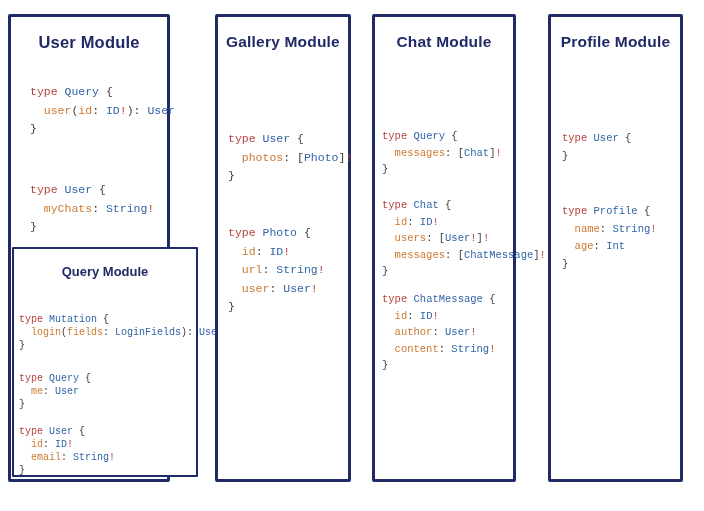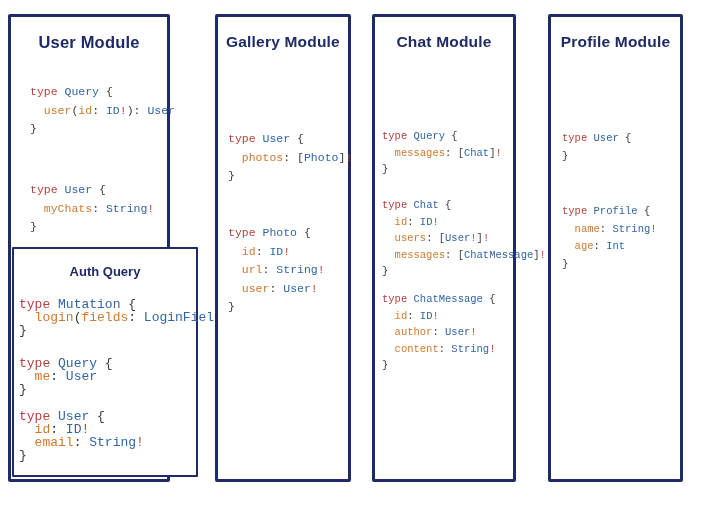--- a/index.html
+++ b/index.html
@@ -64,21 +64,21 @@
     border:2px solid var(--navy);
     border-radius:1px;
   }
   .auth-title{
     margin-top:15px;
     text-align:center;
     font-size:13px;
     font-weight:bold;
     color:var(--navy);
   }
-  .authbox .code{left:5px;font-size:13px;line-height:13px;}
+  .authbox .code{left:5px;font-size:10px;line-height:13px;margin-top:15px;}
   .a-b0{top:49px;}
   .a-b1{top:108px;}
   .a-b2{top:161px;}
   
   .panel-gallery .code{left:10px;font-size:11.5px;line-height:18.5px;}
   .g-b0{top:113px;}
   .g-b1{top:192px;margin-top:15px;}
   
   .panel-chat .code{left:7px;font-size:10.5px;line-height:16.5px;}
   .c-b0{top:111px;}
@@ -93,21 +93,21 @@
 <body>
 
 <div class="stage">
 
   <section class="panel panel-user">
     <h2 class="panel-title">User Module</h2>
     <pre class="code u-b0"><div><span class="tk-k">type</span><span class="tk-p"> </span><span class="tk-t">Query</span><span class="tk-p"> {</span></div><div><span class="tk-p">  </span><span class="tk-f">user</span><span class="tk-p">(</span><span class="tk-f">id</span><span class="tk-p">: </span><span class="tk-t">ID</span><span class="tk-b">!</span><span class="tk-p">): </span><span class="tk-t">User</span></div><div><span class="tk-p">}</span></div></pre>
     <pre class="code u-b1"><div><span class="tk-k">type</span><span class="tk-p"> </span><span class="tk-t">User</span><span class="tk-p"> {</span></div><div><span class="tk-p">  </span><span class="tk-f">myChats</span><span class="tk-p">: </span><span class="tk-t">String</span><span class="tk-b">!</span></div><div><span class="tk-p">}</span></div></pre>
 
     <div class="authbox">
-      <h3 class="auth-title">Auth Query</h3>
+      <h3 class="auth-title">Query Module</h3>
       <pre class="code a-b0"><div><span class="tk-k">type</span><span class="tk-p"> </span><span class="tk-t">Mutation</span><span class="tk-p"> {</span></div><div><span class="tk-p">  </span><span class="tk-f">login</span><span class="tk-p">(</span><span class="tk-f">fields</span><span class="tk-p">: </span><span class="tk-t">LoginFields</span><span class="tk-p">): </span><span class="tk-t">User</span></div><div><span class="tk-p">}</span></div></pre>
       <pre class="code a-b1"><div><span class="tk-k">type</span><span class="tk-p"> </span><span class="tk-t">Query</span><span class="tk-p"> {</span></div><div><span class="tk-p">  </span><span class="tk-f">me</span><span class="tk-p">: </span><span class="tk-t">User</span></div><div><span class="tk-p">}</span></div></pre>
       <pre class="code a-b2"><div><span class="tk-k">type</span><span class="tk-p"> </span><span class="tk-t">User</span><span class="tk-p"> {</span></div><div><span class="tk-p">  </span><span class="tk-f">id</span><span class="tk-p">: </span><span class="tk-t">ID</span><span class="tk-b">!</span></div><div><span class="tk-p">  </span><span class="tk-f">email</span><span class="tk-p">: </span><span class="tk-t">String</span><span class="tk-b">!</span></div><div><span class="tk-p">}</span></div></pre>
     </div>
   </section>
 
   <section class="panel panel-gallery">
     <h2 class="panel-title">Gallery Module</h2>
     <pre class="code g-b0"><div><span class="tk-k">type</span><span class="tk-p"> </span><span class="tk-t">User</span><span class="tk-p"> {</span></div><div><span class="tk-p">  </span><span class="tk-f">photos</span><span class="tk-p">: [</span><span class="tk-t">Photo</span><span class="tk-p">]</span><span class="tk-b">!</span></div><div><span class="tk-p">}</span></div></pre>
     <pre class="code g-b1"><div><span class="tk-k">type</span><span class="tk-p"> </span><span class="tk-t">Photo</span><span class="tk-p"> {</span></div><div><span class="tk-p">  </span><span class="tk-f">id</span><span class="tk-p">: </span><span class="tk-t">ID</span><span class="tk-b">!</span></div><div><span class="tk-p">  </span><span class="tk-f">url</span><span class="tk-p">: </span><span class="tk-t">String</span><span class="tk-b">!</span></div><div><span class="tk-p">  </span><span class="tk-f">user</span><span class="tk-p">: </span><span class="tk-t">User</span><span class="tk-b">!</span></div><div><span class="tk-p">}</span></div></pre>

